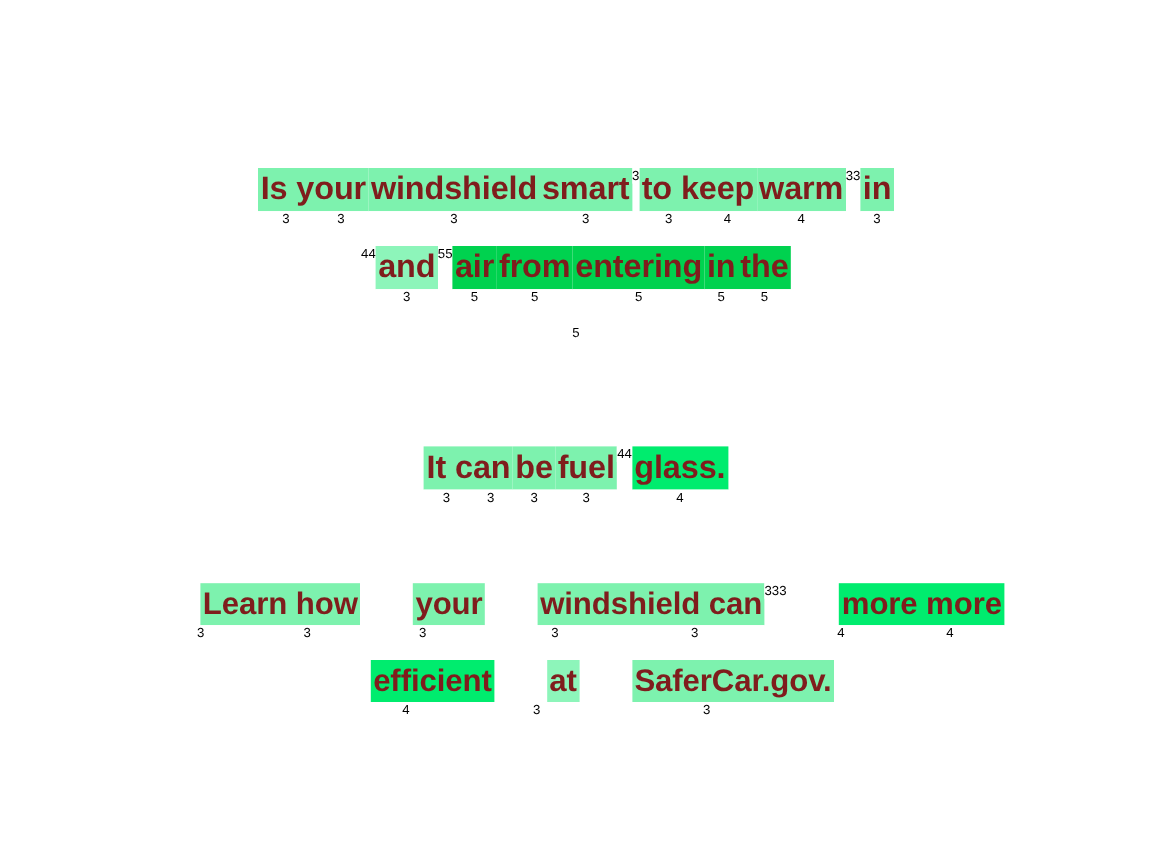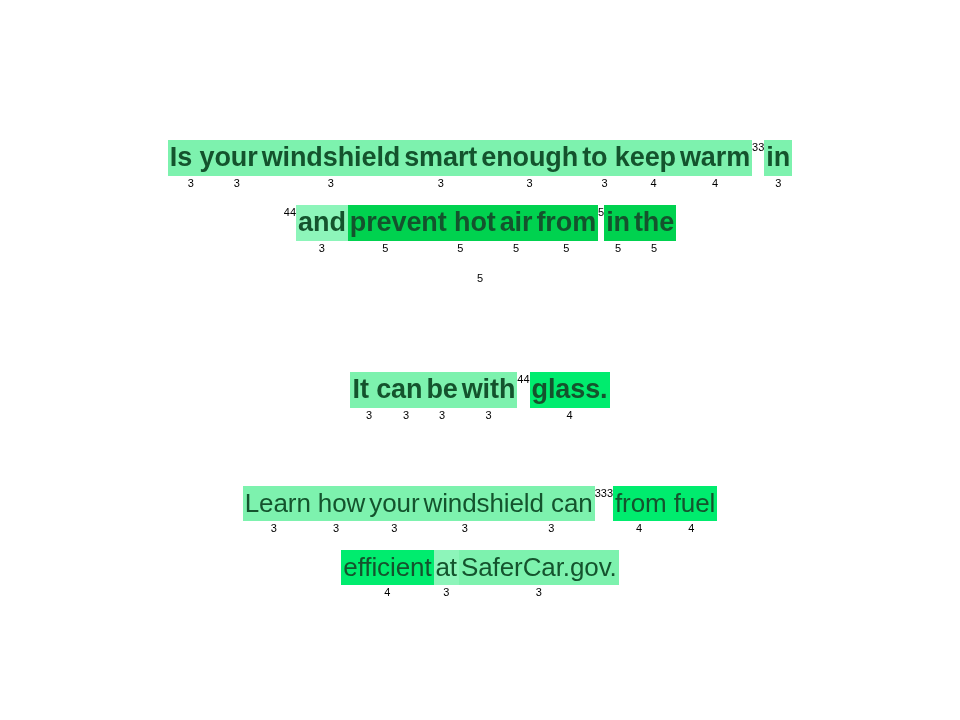--- a/index.html
+++ b/index.html
@@ -57,25 +57,25 @@
     padding: 0;
   }
 
   .chunk-text {
     display: block;
     padding: 3px 2px 4px 2px;
     font-size: 27px;
     line-height: 1.08;
     letter-spacing: -0.1px;
     white-space: nowrap;
-    color: #14532d;
+    color: #7f1d1d;
   }
 
   .bold .chunk-text { font-weight: bold; }
-  .regular .chunk-text { font-weight: normal; font-size: 26px; }
+  .regular .chunk-text { font-weight: bold; font-size: 26px; margin-left: 44px; }
 
   
   .chunk-scores {
     display: flex;
     justify-content: space-around;
     align-items: flex-start;
     background: #ffffff;
     padding-top: 1px;
   }
   .score {
@@ -99,63 +99,63 @@
 
 <div id="slide">
     <div class="block bold" id="block-1">
       <div class="line"><span class="chunk lvl-3"><span class="chunk-text">Is your</span><span class="chunk-scores">
             <span class="score">3</span>
             <span class="score">3</span>
           </span></span><span class="chunk lvl-3"><span class="chunk-text">windshield</span><span class="chunk-scores">
             <span class="score">3</span>
           </span></span><span class="chunk lvl-3"><span class="chunk-text">smart</span><span class="chunk-scores">
             <span class="score">3</span>
-          </span></span><span class="chunk lvl-3"><span class="chunk-text">enough</span><span class="chunk-scores">
+          </span></span><span class="chunk lvl-3"><span class="chunk-scores">
             <span class="score">3</span>
           </span></span><span class="chunk lvl-3"><span class="chunk-text">to keep</span><span class="chunk-scores">
             <span class="score">3</span>
             <span class="score">4</span>
           </span></span><span class="chunk lvl-3"><span class="chunk-text">warm</span><span class="chunk-scores">
             <span class="score">4</span>
           </span></span><span class="chunk lvl-3"><span class="chunk-scores">
             <span class="score">3</span>
             <span class="score">3</span>
           </span></span><span class="chunk lvl-3"><span class="chunk-text">in</span><span class="chunk-scores">
             <span class="score">3</span>
           </span></span></div>
       <div class="line"><span class="chunk lvl-4"><span class="chunk-scores">
             <span class="score">4</span>
             <span class="score">4</span>
           </span></span><span class="chunk lvl-3b"><span class="chunk-text">and</span><span class="chunk-scores">
             <span class="score">3</span>
-          </span></span><span class="chunk lvl-5"><span class="chunk-text">prevent hot</span><span class="chunk-scores">
+          </span></span><span class="chunk lvl-5"><span class="chunk-scores">
             <span class="score">5</span>
             <span class="score">5</span>
           </span></span><span class="chunk lvl-5"><span class="chunk-text">air</span><span class="chunk-scores">
             <span class="score">5</span>
           </span></span><span class="chunk lvl-5"><span class="chunk-text">from</span><span class="chunk-scores">
             <span class="score">5</span>
-          </span></span><span class="chunk lvl-5"><span class="chunk-scores">
+          </span></span><span class="chunk lvl-5"><span class="chunk-text">entering</span><span class="chunk-scores">
             <span class="score">5</span>
           </span></span><span class="chunk lvl-5"><span class="chunk-text">in</span><span class="chunk-scores">
             <span class="score">5</span>
           </span></span><span class="chunk lvl-5"><span class="chunk-text">the</span><span class="chunk-scores">
             <span class="score">5</span>
           </span></span></div>
       <div class="line"><span class="chunk lvl-5"><span class="chunk-scores">
             <span class="score">5</span>
           </span></span></div>
     </div>
     <div class="block bold" id="block-2">
       <div class="line"><span class="chunk lvl-3"><span class="chunk-text">It can</span><span class="chunk-scores">
             <span class="score">3</span>
             <span class="score">3</span>
           </span></span><span class="chunk lvl-3"><span class="chunk-text">be</span><span class="chunk-scores">
             <span class="score">3</span>
-          </span></span><span class="chunk lvl-3"><span class="chunk-text">with</span><span class="chunk-scores">
+          </span></span><span class="chunk lvl-3"><span class="chunk-text">fuel</span><span class="chunk-scores">
             <span class="score">3</span>
           </span></span><span class="chunk lvl-4"><span class="chunk-scores">
             <span class="score">4</span>
             <span class="score">4</span>
           </span></span><span class="chunk lvl-4"><span class="chunk-text">glass.</span><span class="chunk-scores">
             <span class="score">4</span>
           </span></span></div>
     </div>
     <div class="block regular" id="block-3">
       <div class="line"><span class="chunk lvl-3"><span class="chunk-text">Learn how</span><span class="chunk-scores">
@@ -163,21 +163,21 @@
             <span class="score">3</span>
           </span></span><span class="chunk lvl-3"><span class="chunk-text">your</span><span class="chunk-scores">
             <span class="score">3</span>
           </span></span><span class="chunk lvl-3"><span class="chunk-text">windshield can</span><span class="chunk-scores">
             <span class="score">3</span>
             <span class="score">3</span>
           </span></span><span class="chunk lvl-3"><span class="chunk-scores">
             <span class="score">3</span>
             <span class="score">3</span>
             <span class="score">3</span>
-          </span></span><span class="chunk lvl-4"><span class="chunk-text">from fuel</span><span class="chunk-scores">
+          </span></span><span class="chunk lvl-4"><span class="chunk-text">more more</span><span class="chunk-scores">
             <span class="score">4</span>
             <span class="score">4</span>
           </span></span></div>
       <div class="line"><span class="chunk lvl-4"><span class="chunk-text">efficient</span><span class="chunk-scores">
             <span class="score">4</span>
           </span></span><span class="chunk lvl-3b"><span class="chunk-text">at</span><span class="chunk-scores">
             <span class="score">3</span>
           </span></span><span class="chunk lvl-3"><span class="chunk-text">SaferCar.gov.</span><span class="chunk-scores">
             <span class="score">3</span>
           </span></span></div>

